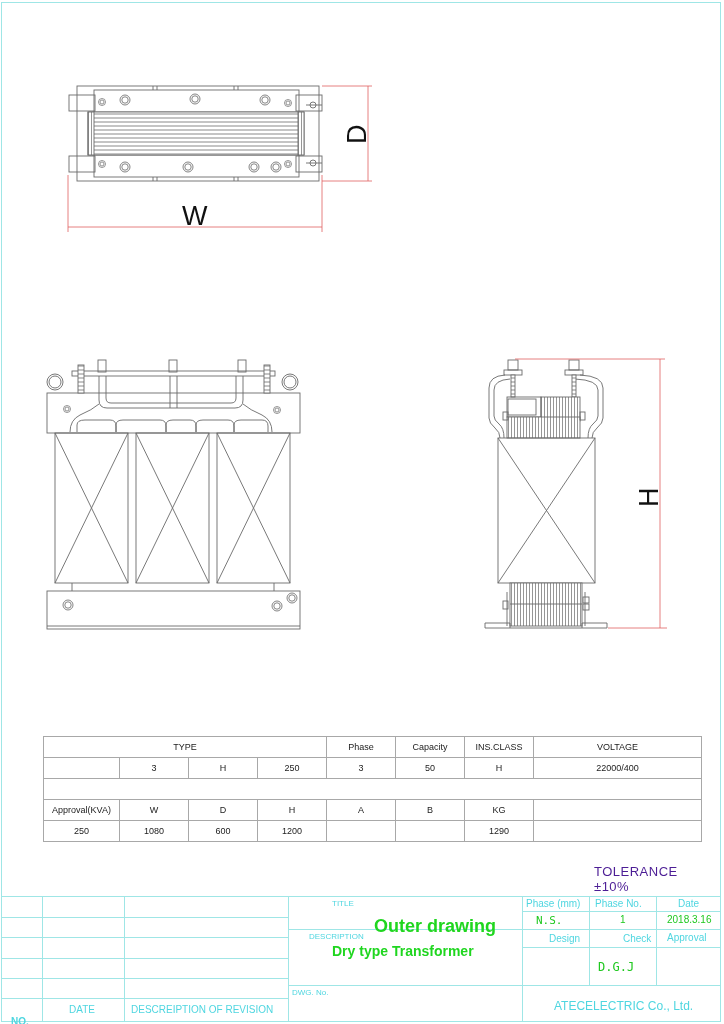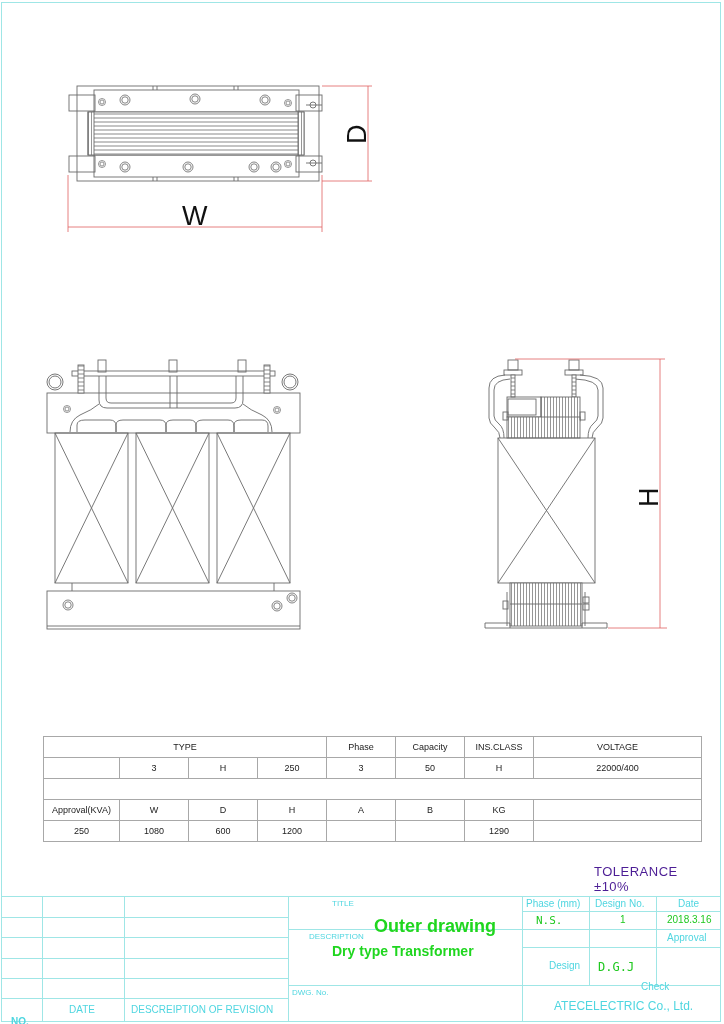--- a/index.html
+++ b/index.html
@@ -287,27 +287,27 @@
   <div class="tb-text tb-small" style="left:291px; top:3px;margin-left:40px;">TITLE</div>
   <div class="tb-green" style="left:373px; top:20px; font-size:18px;">Outer drawing</div>
 
   <div class="tb-text tb-small" style="left:291px; top:36px;padding-left:17px;">DESCRIPTION</div>
   <div class="tb-green" style="left:331px; top:47px; font-size:14px;">Dry type Transformer</div>
 
   <div class="tb-text tb-small" style="left:291px; top:92px;">DWG. No.</div>
   <div class="tb-text" style="left:340px; top:105px;"></div>
 
   <div class="tb-text" style="left:525px; top:2px;">Phase (mm)</div>
-  <div class="tb-text" style="left:594px; top:2px;">Design No.</div>
+  <div class="tb-text" style="left:594px; top:2px;">Phase No.</div>
   <div class="tb-text" style="left:677px; top:2px;">Date</div>
   <div class="tb-text mono" style="left:535px; top:18px; color:#1fc81f; font-size:11px;">N.S.</div>
   <div class="tb-text" style="left:619px; top:18px; color:#1fc81f;">1</div>
   <div class="tb-text" style="left:657px; top:18px; color:#1fc81f;padding-left:9px;">2018.3.16</div>
 
-  <div class="tb-text" style="left:548px; top:37px;margin-top:27px;">Design</div>
-  <div class="tb-text" style="left:640px; top:37px;margin-top:48px;">Check</div>
+  <div class="tb-text" style="left:548px; top:37px;">Design</div>
+  <div class="tb-text" style="left:622px; top:37px;">Check</div>
   <div class="tb-text" style="left:666px; top:36px;">Approval</div>
   <div class="tb-text" style="left:540px; top:64px;"></div>
   <div class="tb-text mono" style="left:597px; top:64px; color:#1fc81f; font-size:12px;text-align:right;">D.G.J</div>
   <div class="tb-text" style="left:670px; top:64px;"></div>
 
   <div class="tb-text" style="left:553px; top:103px; font-size:12px;">ATECELECTRIC Co., Ltd.</div>
 </div>
 
 </body></html>

